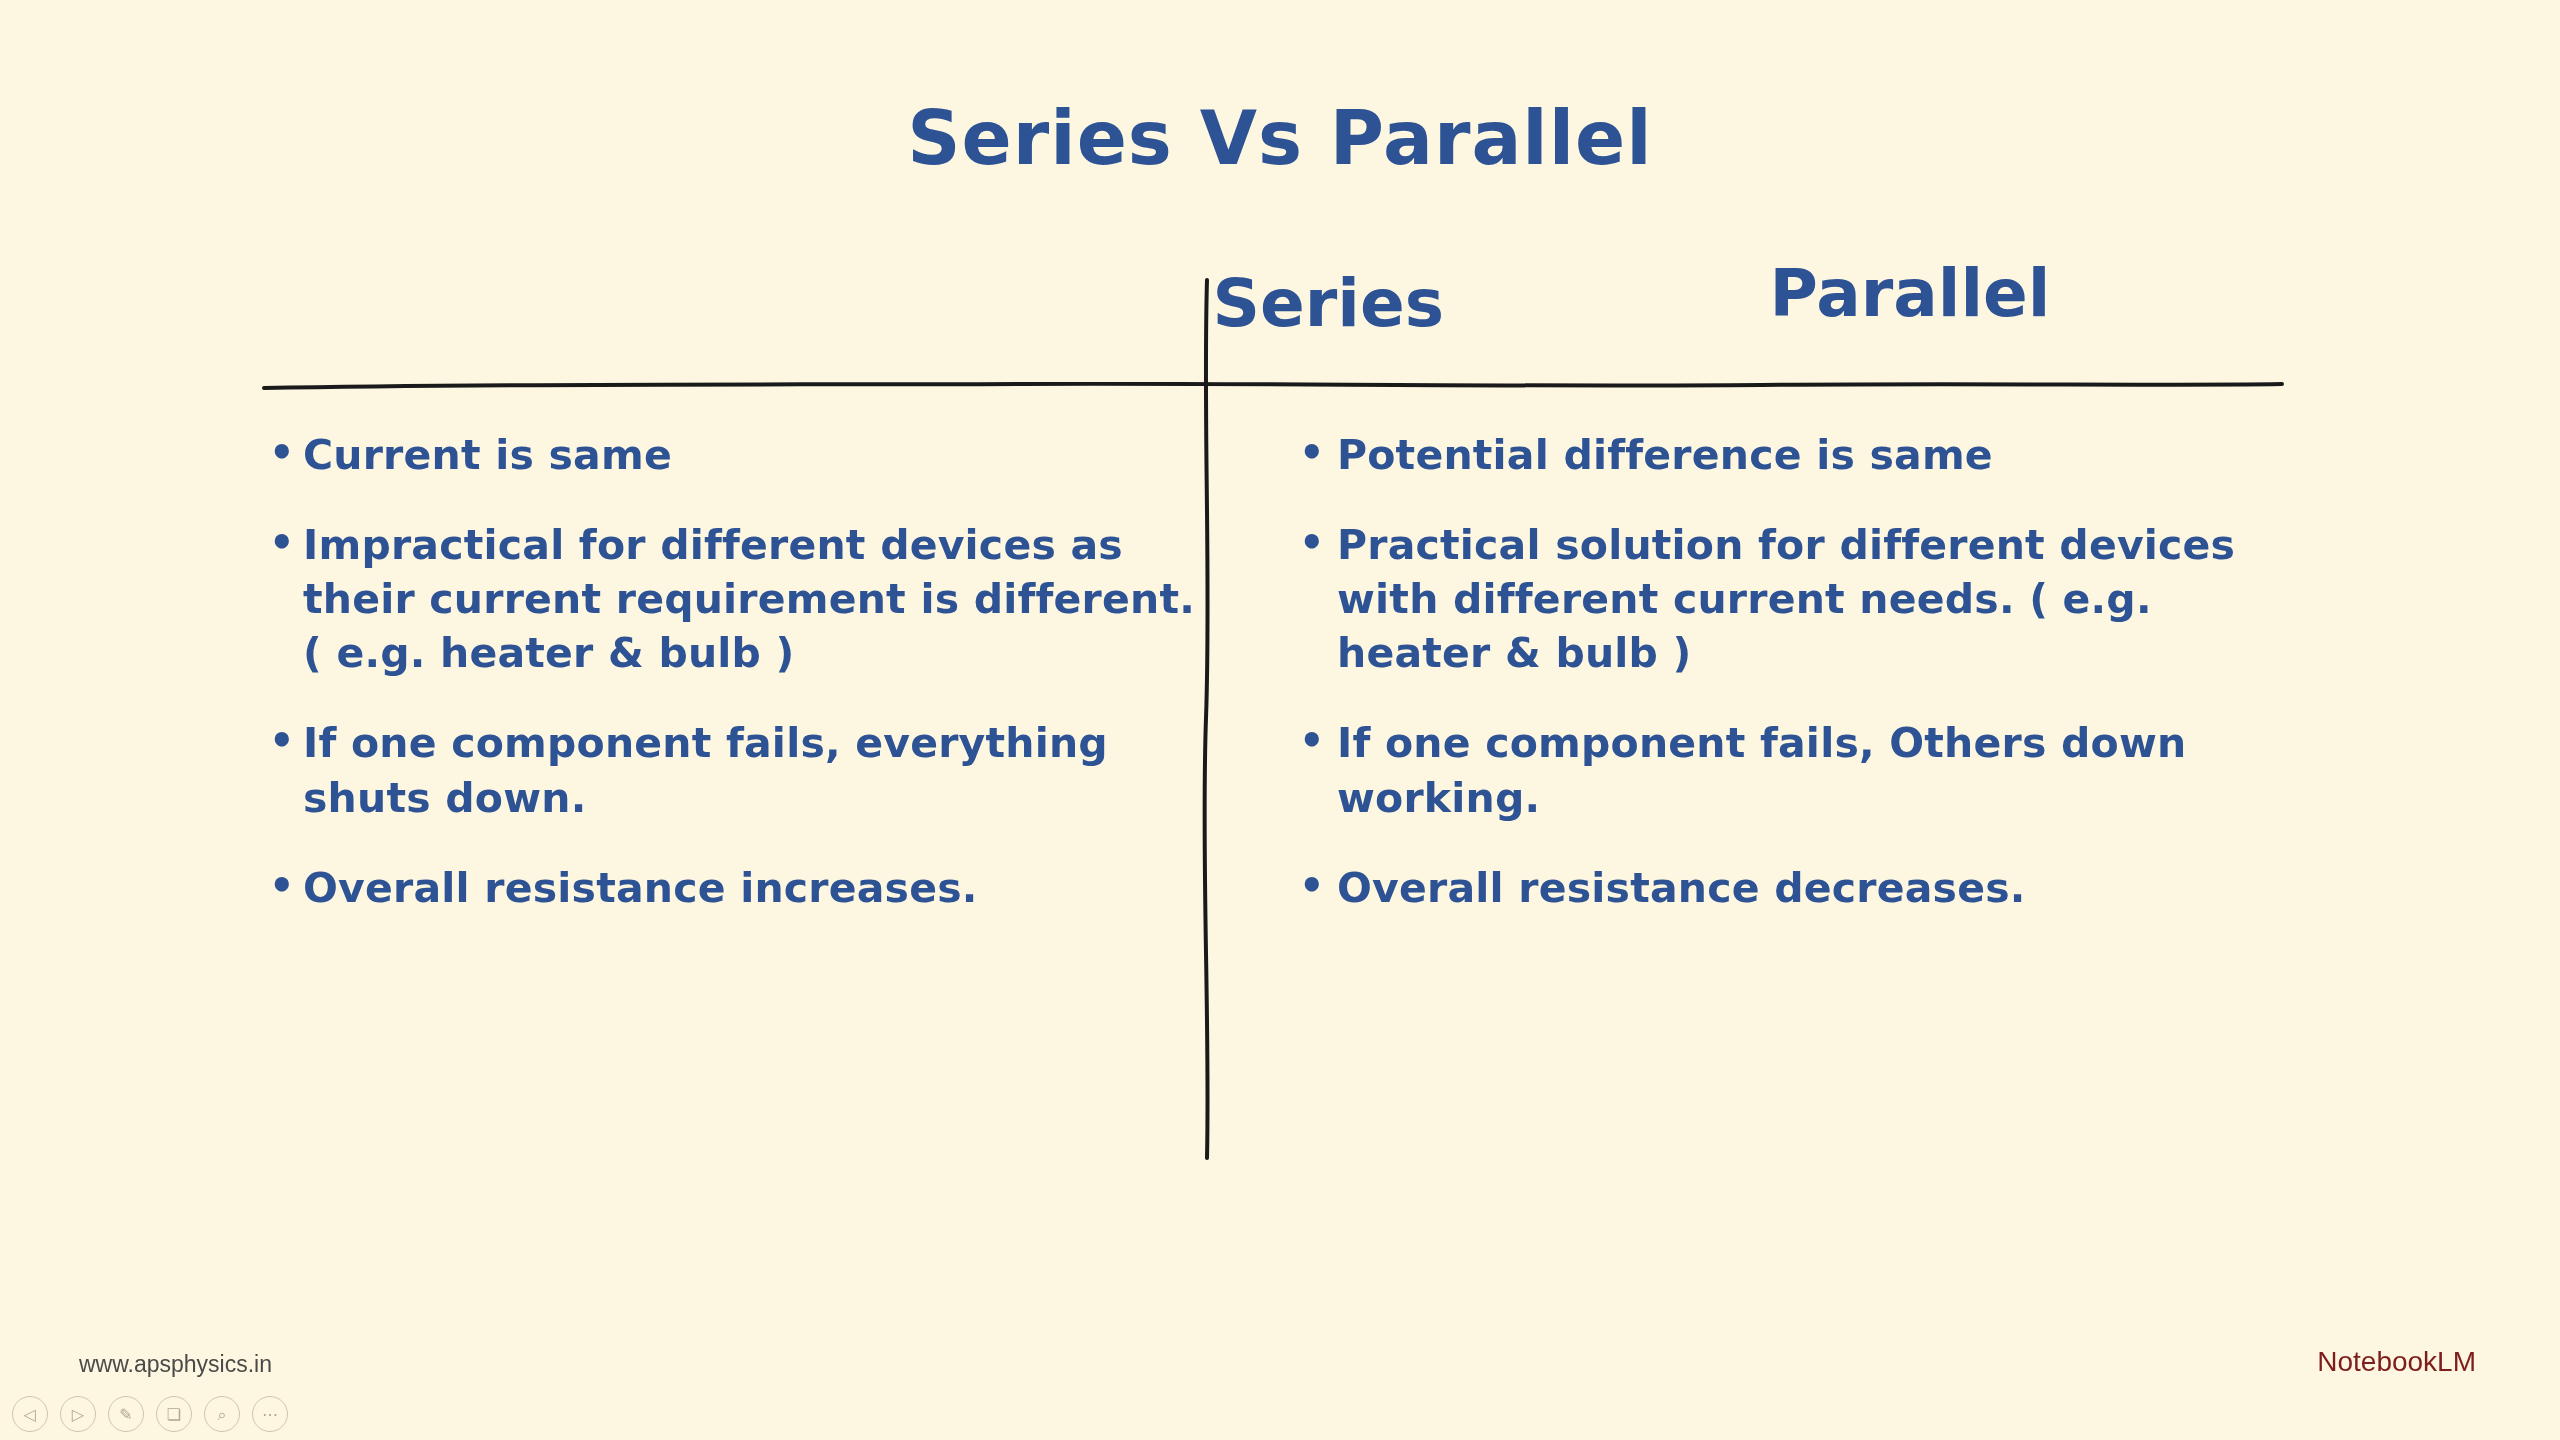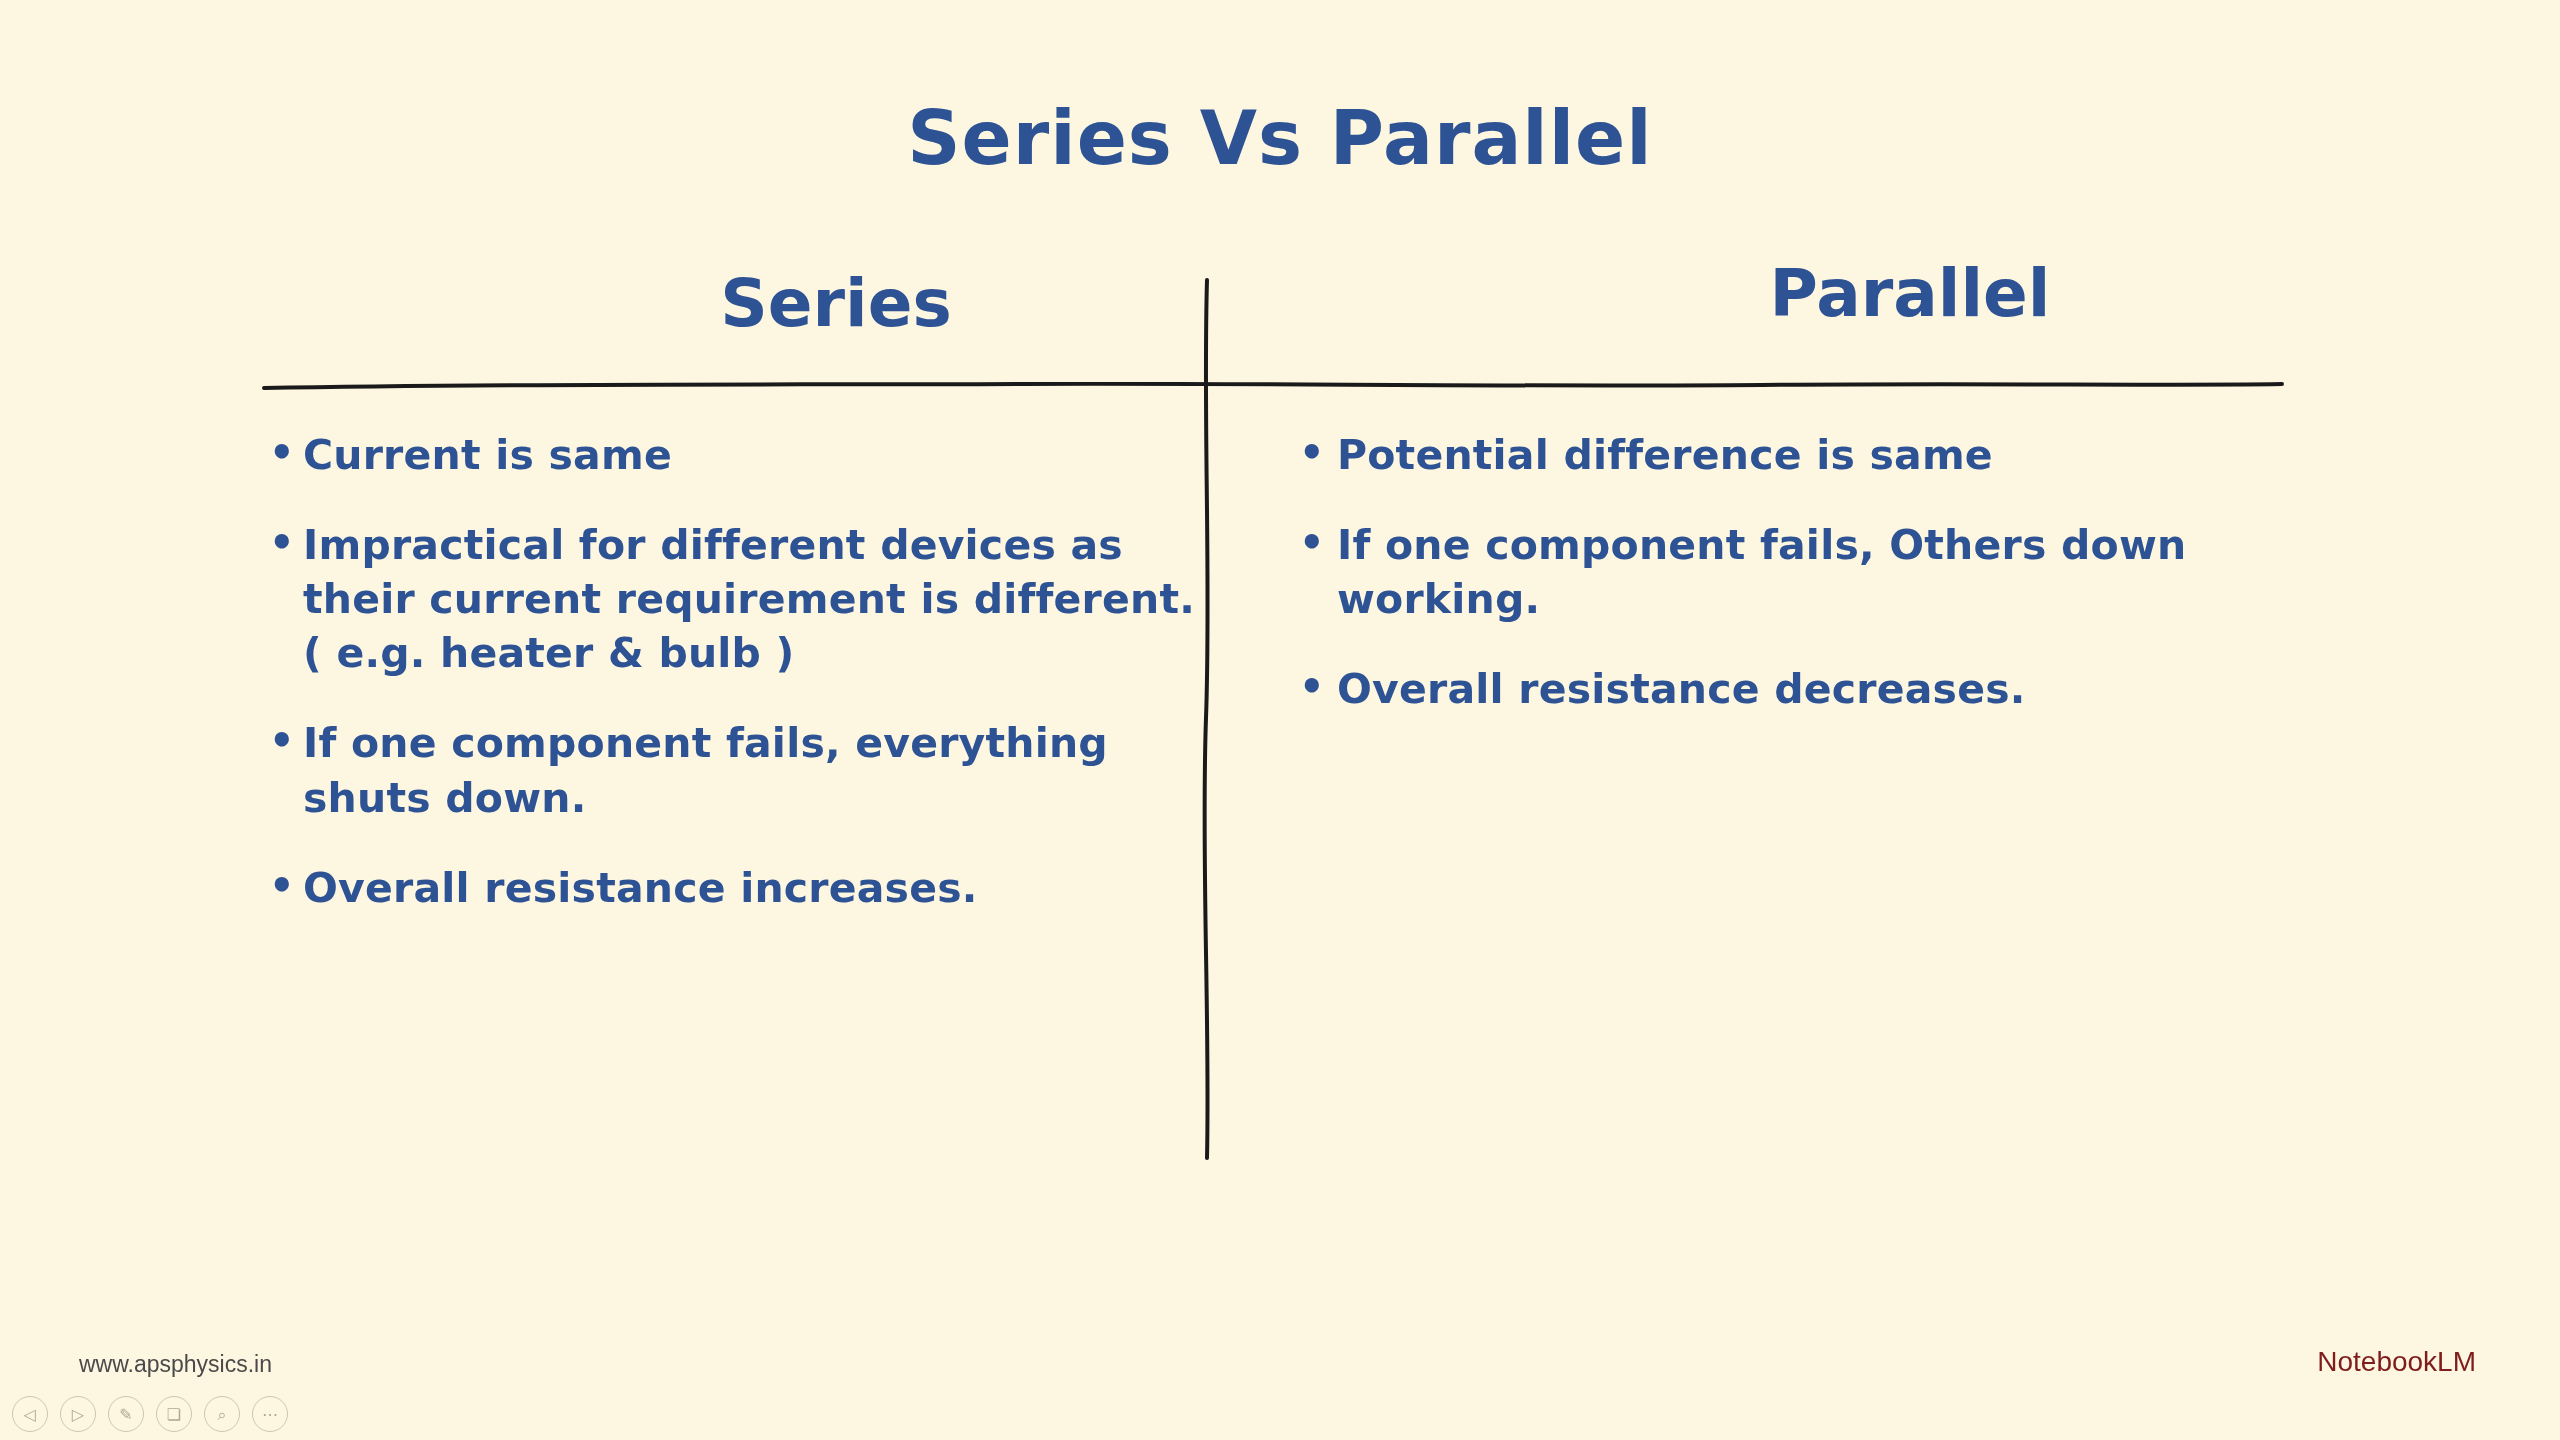--- a/index.html
+++ b/index.html
@@ -33,22 +33,23 @@
   }
   .col-head {
     position: absolute;
     font-size: 66px;
     font-weight: bold;
     color: #2e5395;
     text-align: center;
   }
   .col-head.series {
     top: 265px;
-    left: 256px;
+    left: 284px;
     width: 1160px;
+    text-align: right;
   }
   .col-head.parallel {
     top: 239px;
     left: 1320px;
     width: 1180px;
     margin-top: 16px;
   }
   
   .hline {
     position: absolute;
@@ -162,20 +163,21 @@
       <li>Current is same</li>
       <li>Impractical for different devices as their current requirement is different. ( e.g. heater &amp; bulb )</li>
       <li>If one component fails, everything shuts down.</li>
       <li>Overall resistance increases.</li>
     </ul>
   </div>
 
   <div class="column right">
     <ul class="points">
       <li>Potential difference is same</li>
+      <li>Practical solution for different devices with different current needs. ( e.g. heater &amp; bulb )</li>
       <li>If one component fails, Others down working.</li>
       <li>Overall resistance decreases.</li>
     </ul>
   </div>
 
   <div class="footer-url">www.apsphysics.in</div>
   <div class="footer-brand">NotebookLM</div>
 
   <div class="toolbar">
     <div class="tool">◁</div>

